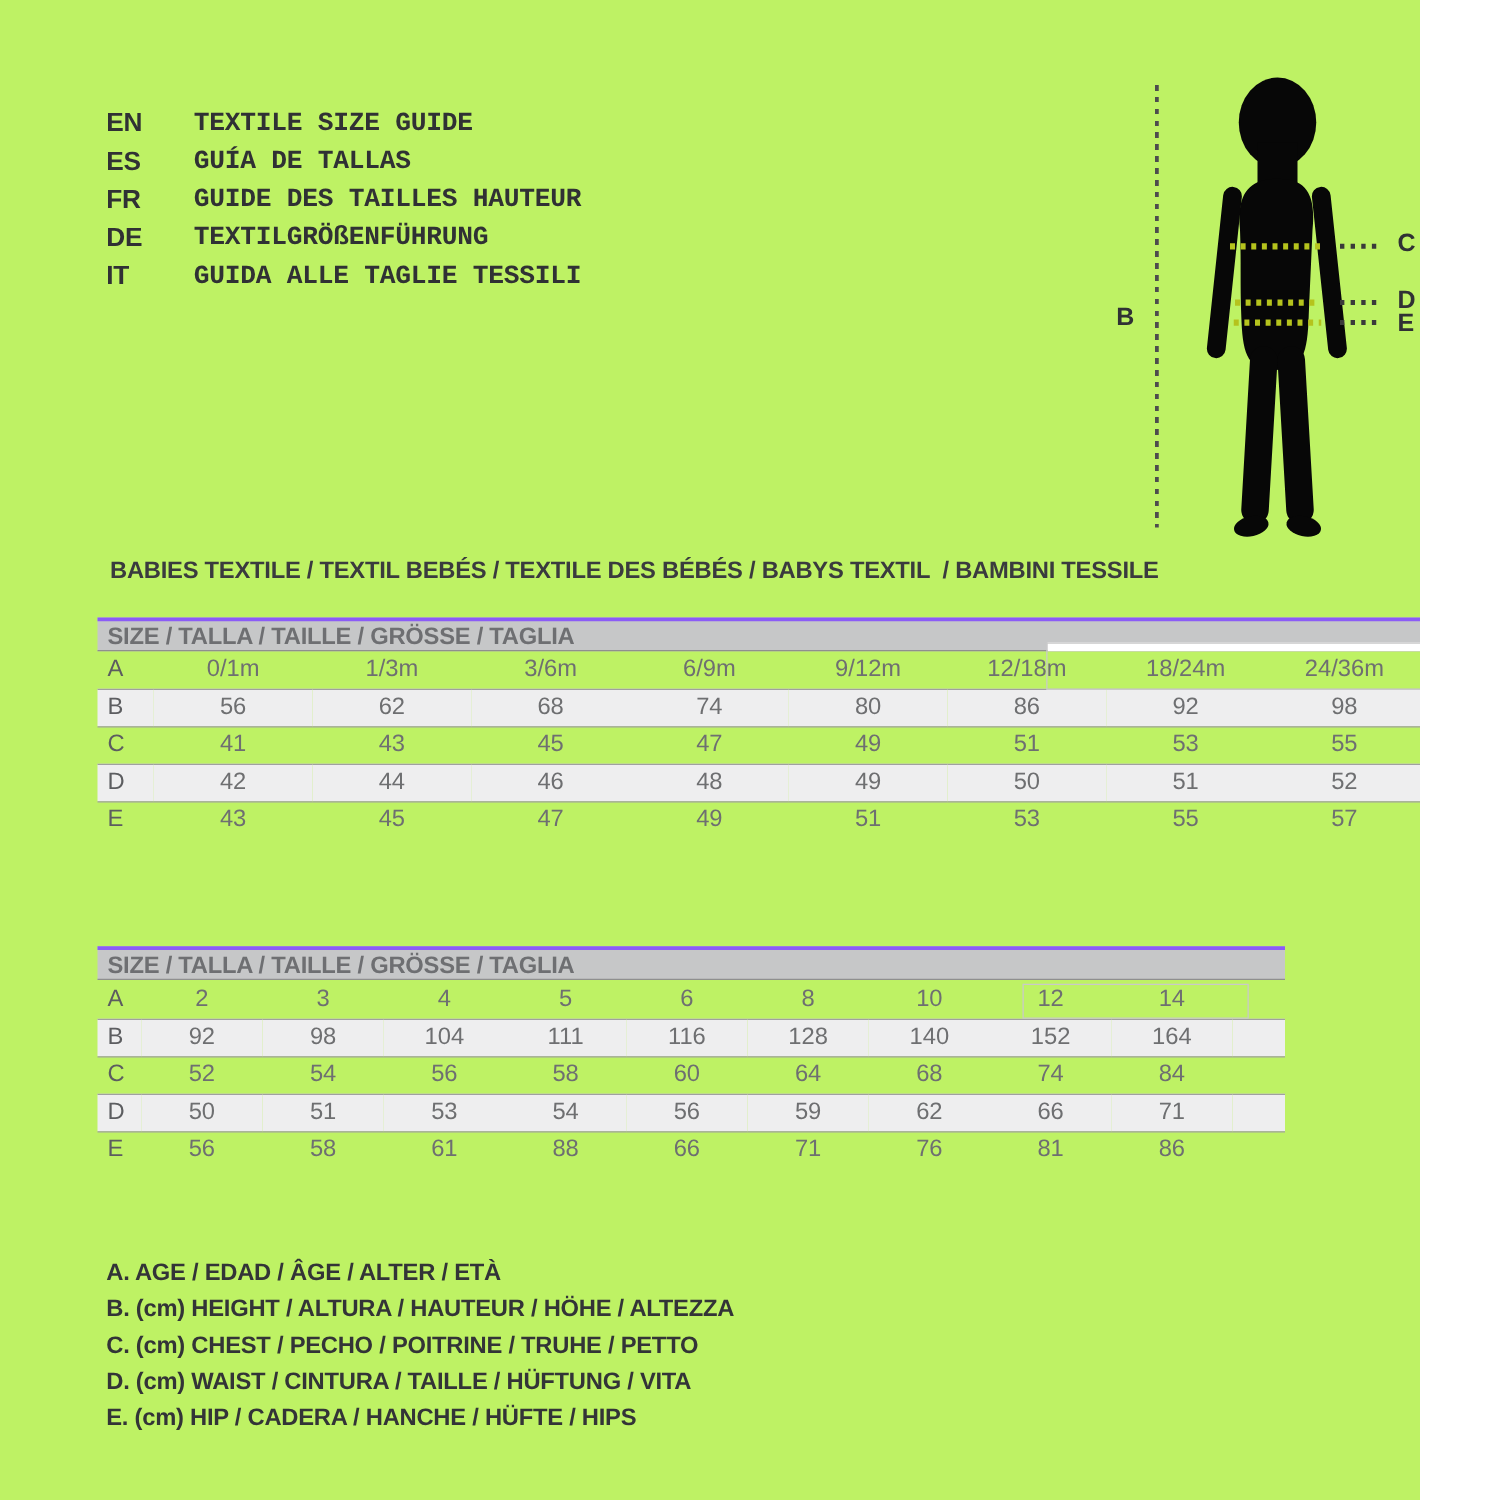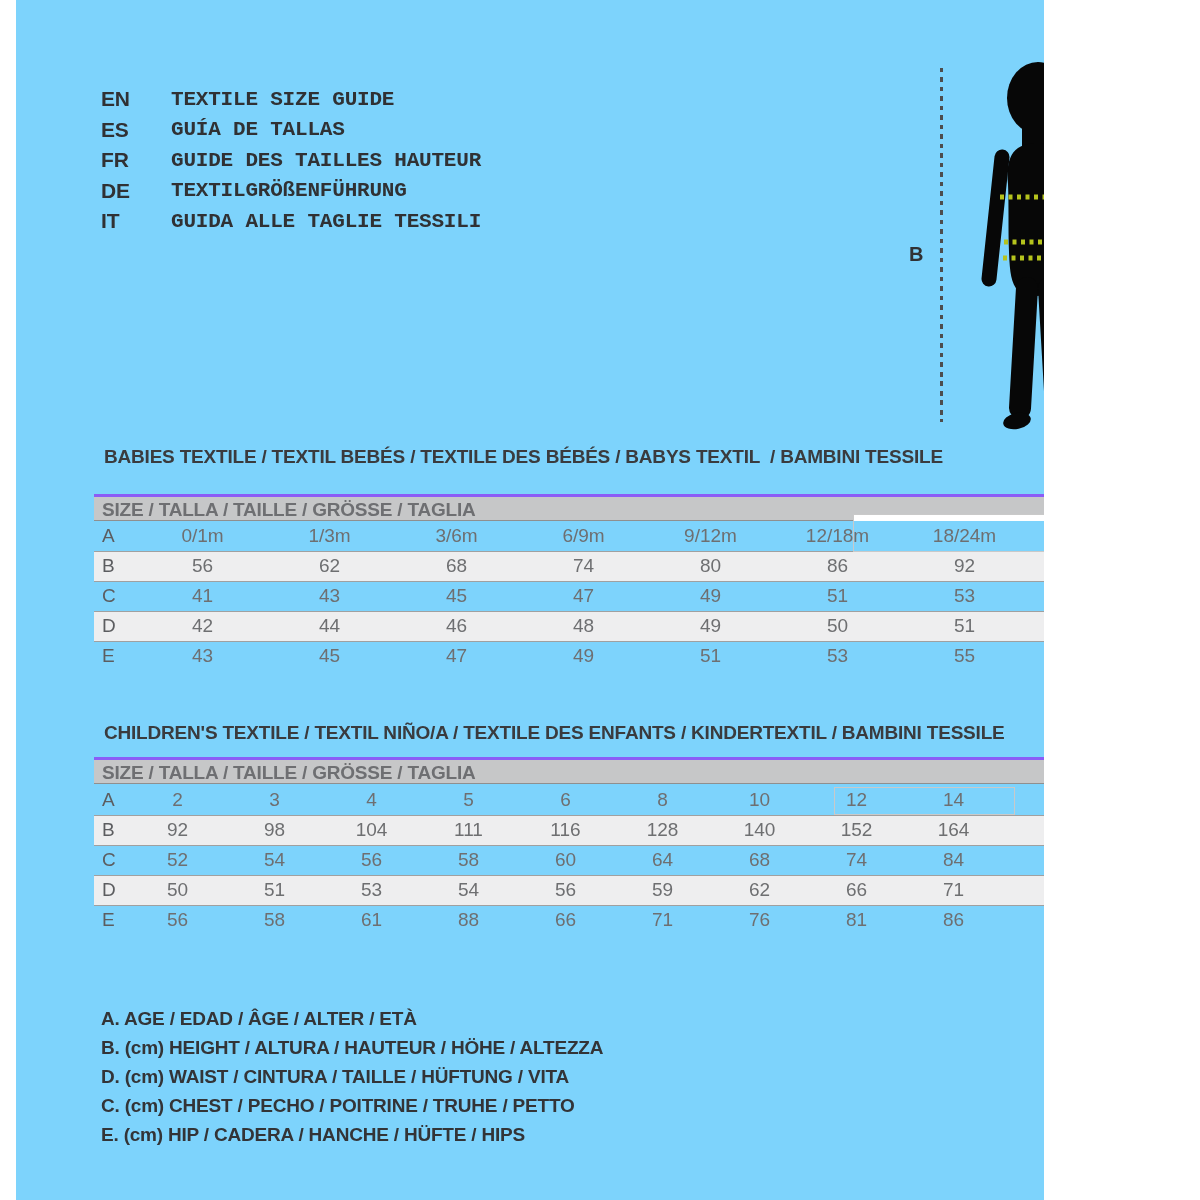--- a/index.html
+++ b/index.html
@@ -1,18 +1,18 @@
 <!DOCTYPE html>
 <html><head>
 <meta charset="utf-8">
 <style>
   * { margin:0; padding:0; box-sizing:border-box; }
   html,body { width:1200px; height:1200px; background:#ffffff;
     font-family:"Liberation Sans", sans-serif; color:#3f4043; }
-  #canvas { position:relative; width:1028px; height:1200px; overflow:hidden; background:#7dd3fc;margin-left:16px; }
+  #canvas { position:relative; width:1136px; height:1200px; overflow:hidden; background:#bef264; }
 
   
   .lang-block { position:absolute; left:85px; top:84px; }
   .lang-row { display:flex; height:30.5px; align-items:center; }
   .lang-code { width:70px; font-size:21px; font-weight:700; letter-spacing:-0.2px; color:#303134; }
   .lang-label { font-size:21px; font-weight:700; letter-spacing:-0.2px; color:#303134; white-space:pre;font-family:Liberation Mono, monospace; }
 
   
   .v-dotted { position:absolute; left:924px; top:68px; width:3px; height:354px;
     background-image:repeating-linear-gradient(to bottom, #4d4d4d 0 4.5px, transparent 4.5px 9.5px); }
@@ -193,21 +193,20 @@
           <td>53</td>
           <td>55</td>
           <td>57</td>
           <td class="filler"></td>
         </tr>
       </tbody>
   </table>
   <div class="notch"></div>
   <div class="sel-box babies"></div>
 
-  <div class="section-title children">CHILDREN'S TEXTILE / TEXTIL NIÑO/A / TEXTILE DES ENFANTS / KINDERTEXTIL / BAMBINI TESSILE</div>
   <div class="table-header-bar children">SIZE / TALLA / TAILLE / GRÖSSE / TAGLIA</div>
   <table class="size-table children">
     <colgroup>
       <col style="width:35px">
         <col style="width:97px">
         <col style="width:97px">
         <col style="width:97px">
       <col style="width:97px">
         <col style="width:97px">
         <col style="width:97px">
@@ -282,18 +281,18 @@
           <td>86</td>
           <td class="filler"></td>
         </tr>
       </tbody>
   </table>
   <div class="sel-box children"></div>
 
   <div class="legend-block">
       <div class="legend-line">A. AGE / EDAD / ÂGE / ALTER / ETÀ</div>
       <div class="legend-line">B. (cm) HEIGHT / ALTURA / HAUTEUR / HÖHE / ALTEZZA</div>
+      <div class="legend-line">C. (cm) CHEST / PECHO / POITRINE / TRUHE / PETTO</div>
       <div class="legend-line">D. (cm) WAIST / CINTURA / TAILLE / HÜFTUNG / VITA</div>
-      <div class="legend-line">C. (cm) CHEST / PECHO / POITRINE / TRUHE / PETTO</div>
       <div class="legend-line">E. (cm) HIP / CADERA / HANCHE / HÜFTE / HIPS</div>
     </div>
 
 </div>
 
 </body></html>

